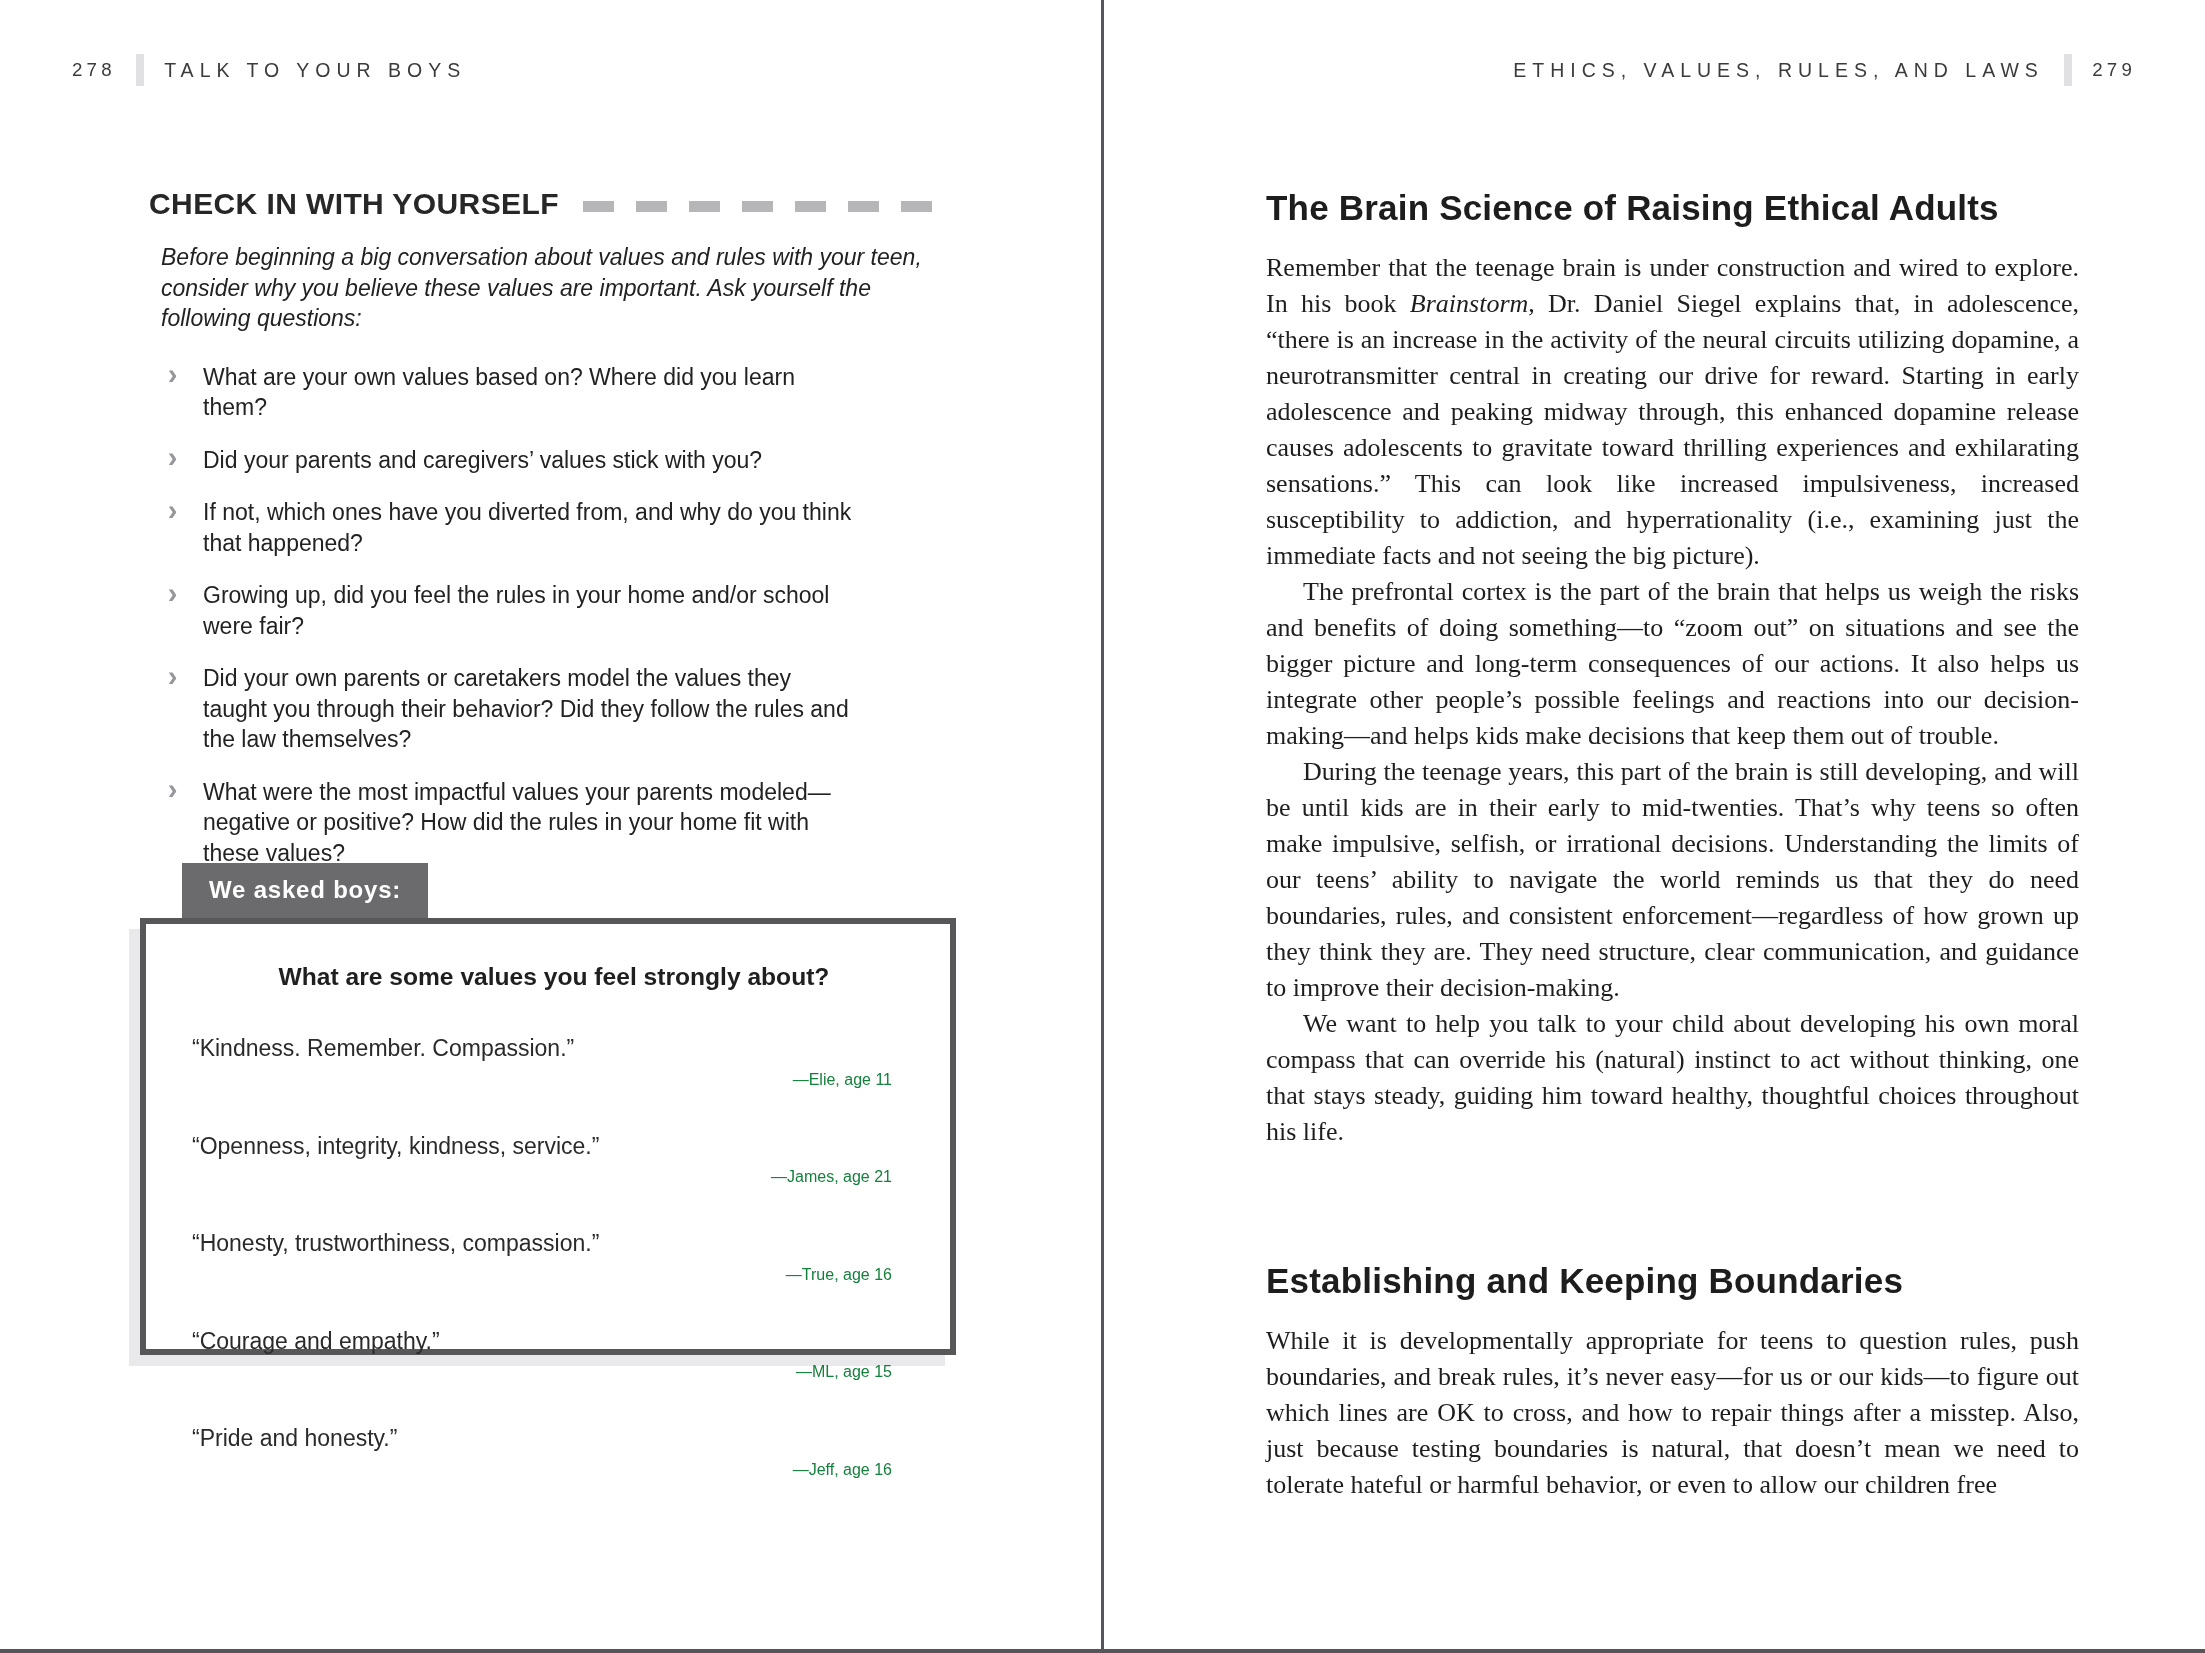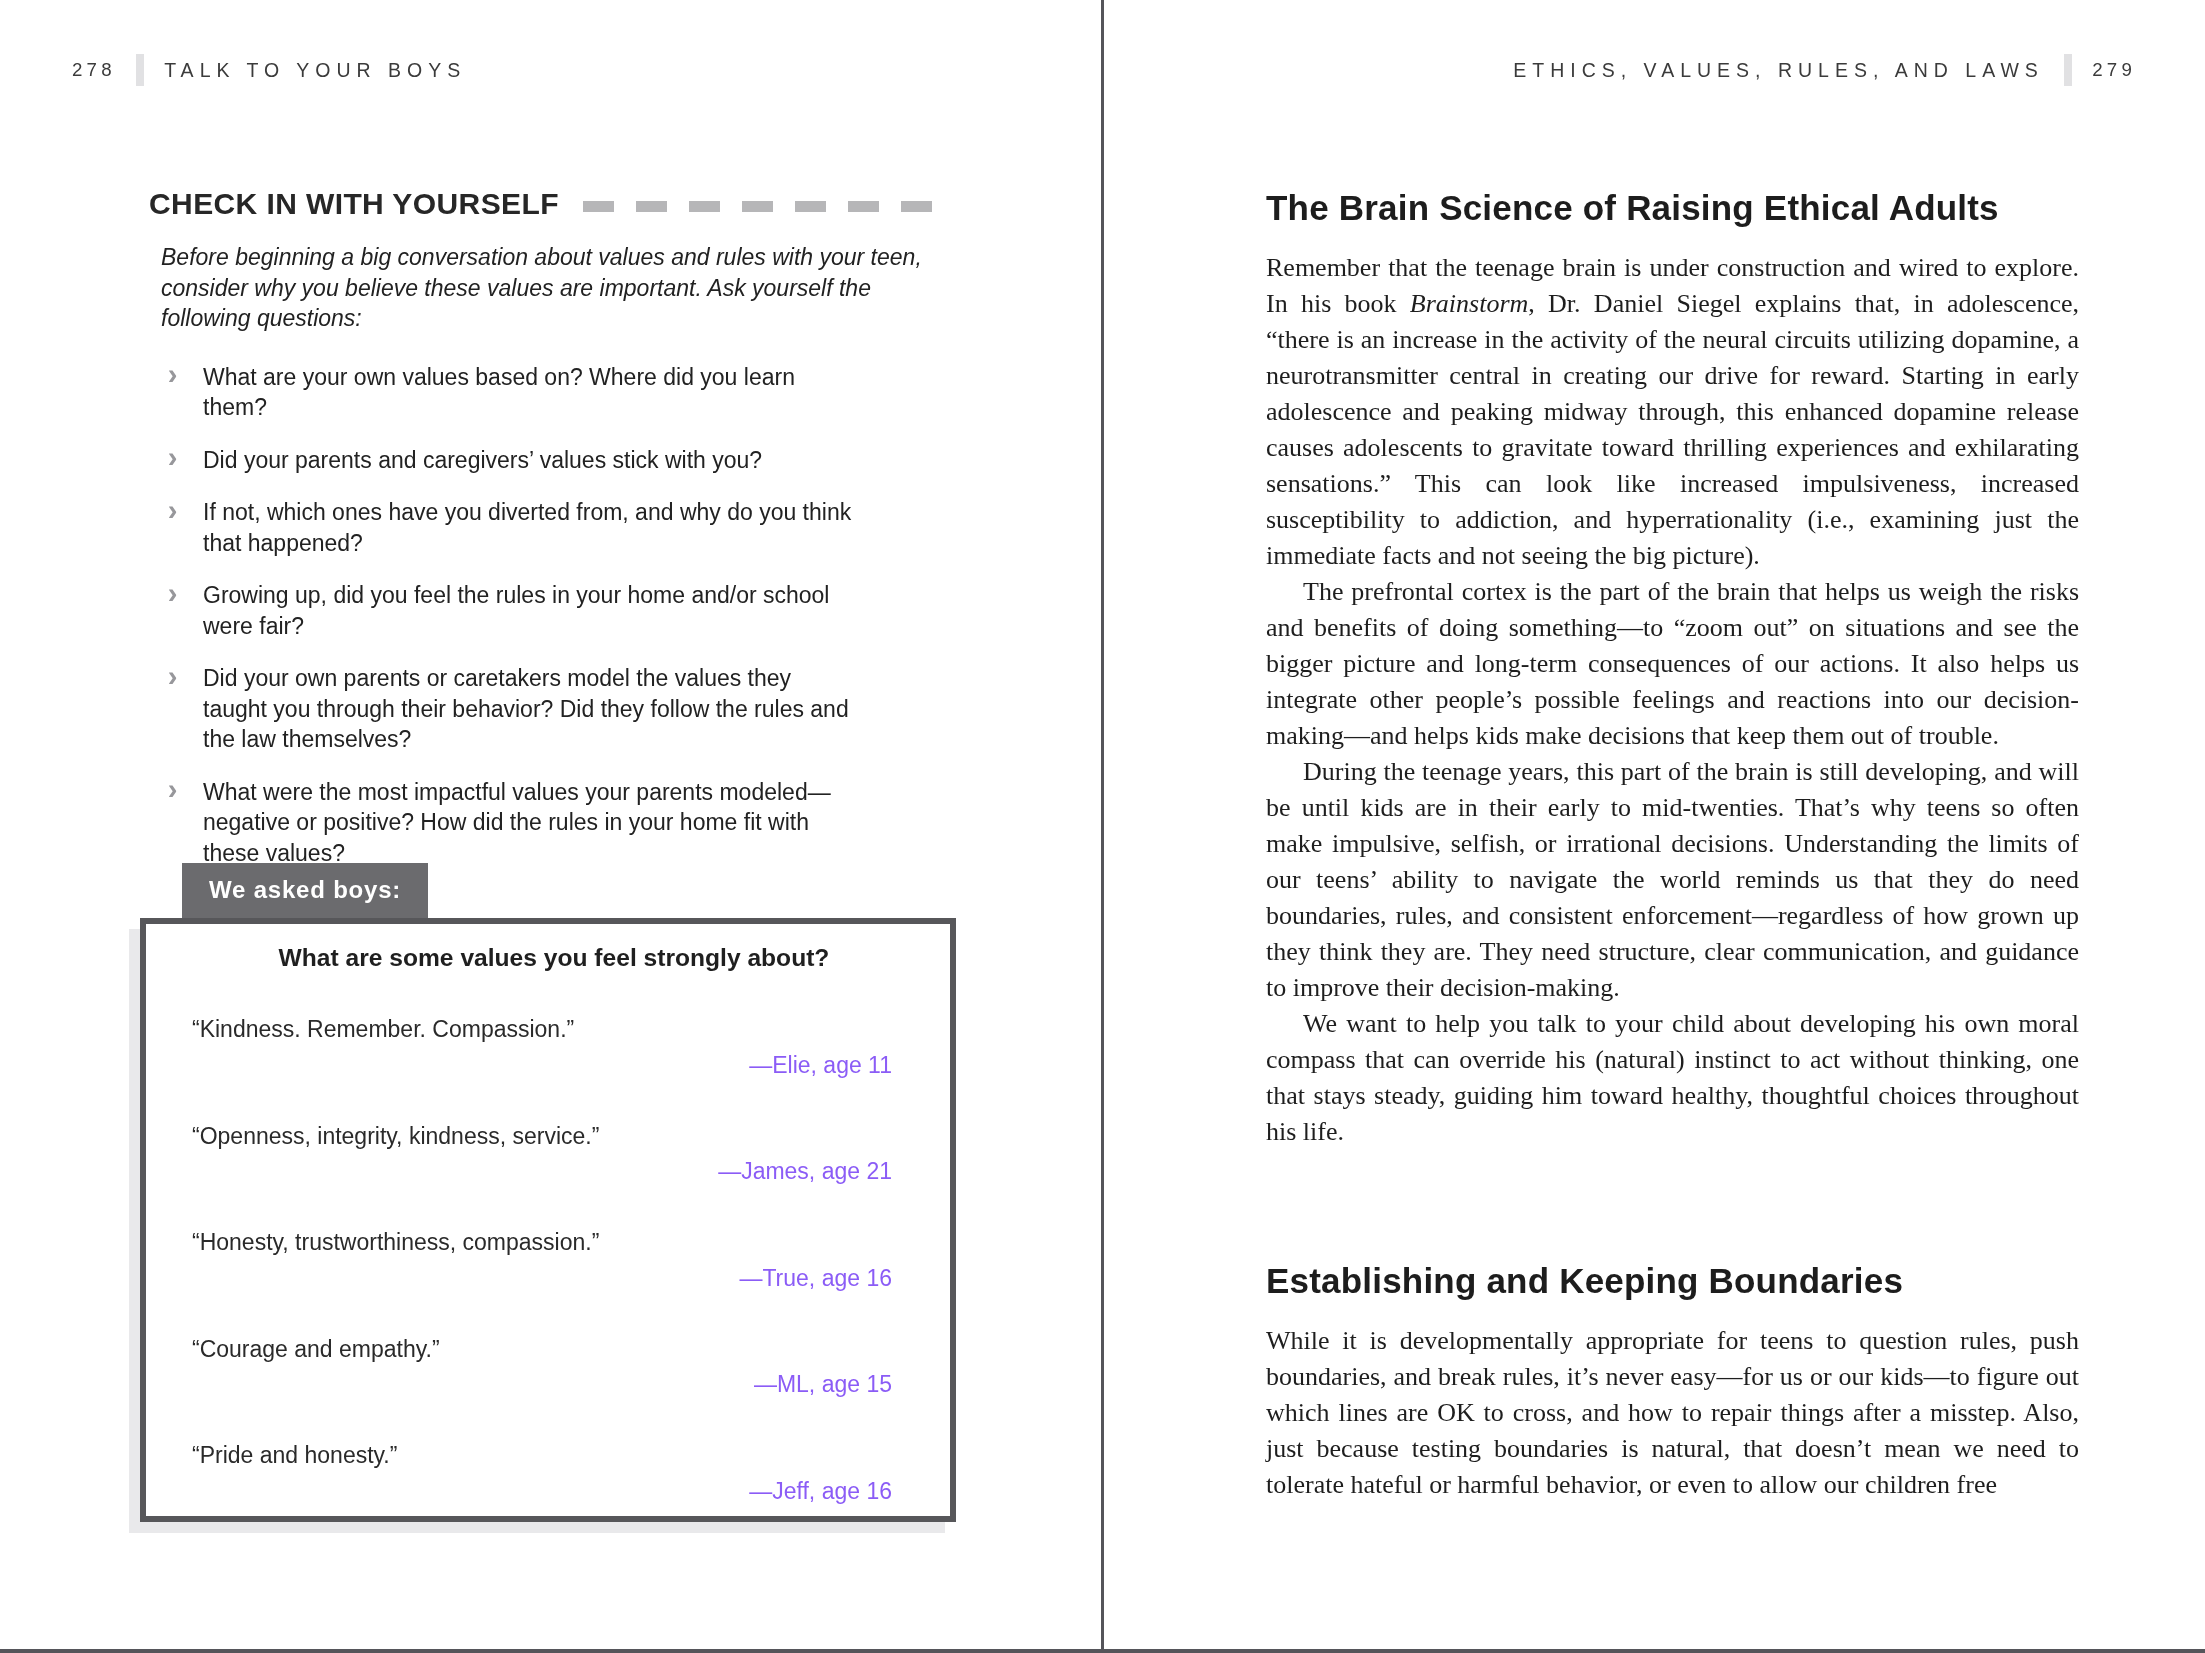--- a/index.html
+++ b/index.html
@@ -32,25 +32,25 @@
   .questions{list-style:none;margin:28px 0 0 12px;padding:0;}
   .questions li{position:relative;padding-left:42px;margin-bottom:22px;font-size:23px;line-height:30.5px;color:#222;max-width:655px;}
   .questions .marker{position:absolute;left:6.8px;top:-2.5px;font-size:29px;font-weight:700;color:#97979b;}
 
   
   .asked{position:absolute;left:140px;top:863px;width:816px;box-sizing:border-box;}
   .asked-tab{display:inline-block;margin-left:42px;background:var(--tab_bg,#6b6b6e);color:#ffffff;
     font-size:24px;font-weight:700;letter-spacing:0.8px;padding:12.7px 27px 14.4px;}
   .asked-box{border:6px solid var(--box_border,#57575a);background:#ffffff;
     box-shadow:-11px 11px 0 var(--shadow,#e9e9eb);
-    box-sizing:border-box;height:604px;padding:20px 34px 34px 46px;}
+    box-sizing:border-box;height:437px;padding:39px 34px 34px 46px;}
   .asked-question{margin:0;text-align:center;font-size:24.6px;font-weight:700;color:#1f1f1f;}
   .response{margin-top:44px;}
   .response .quote{margin:0;font-size:23px;font-weight:300;color:#2a2a2a;}
-  .response .attribution{margin:8.5px 24px 0 0;text-align:right;font-size:23px;color:#8b5cf6;}
+  .response .attribution{margin:8.5px 24px 0 0;text-align:right;font-size:16px;color:#15803d;}
 
   
   .section-heading{font-family:"Liberation Sans",sans-serif;font-size:35px;font-weight:800;
     color:#1d1d1d;margin:0 0 22px 0;letter-spacing:0.2px;}
   #right-sections{padding-top:188px;}
   #right-sections .section-heading + .body-para{text-indent:0;}
   .body-para{font-family:"Liberation Serif",serif;font-size:26px;line-height:36px;color:#1e1e1e;
     margin:0;text-align:justify;}
   .body-para.indent{text-indent:37px;}
   .body-para em{font-style:italic;}

